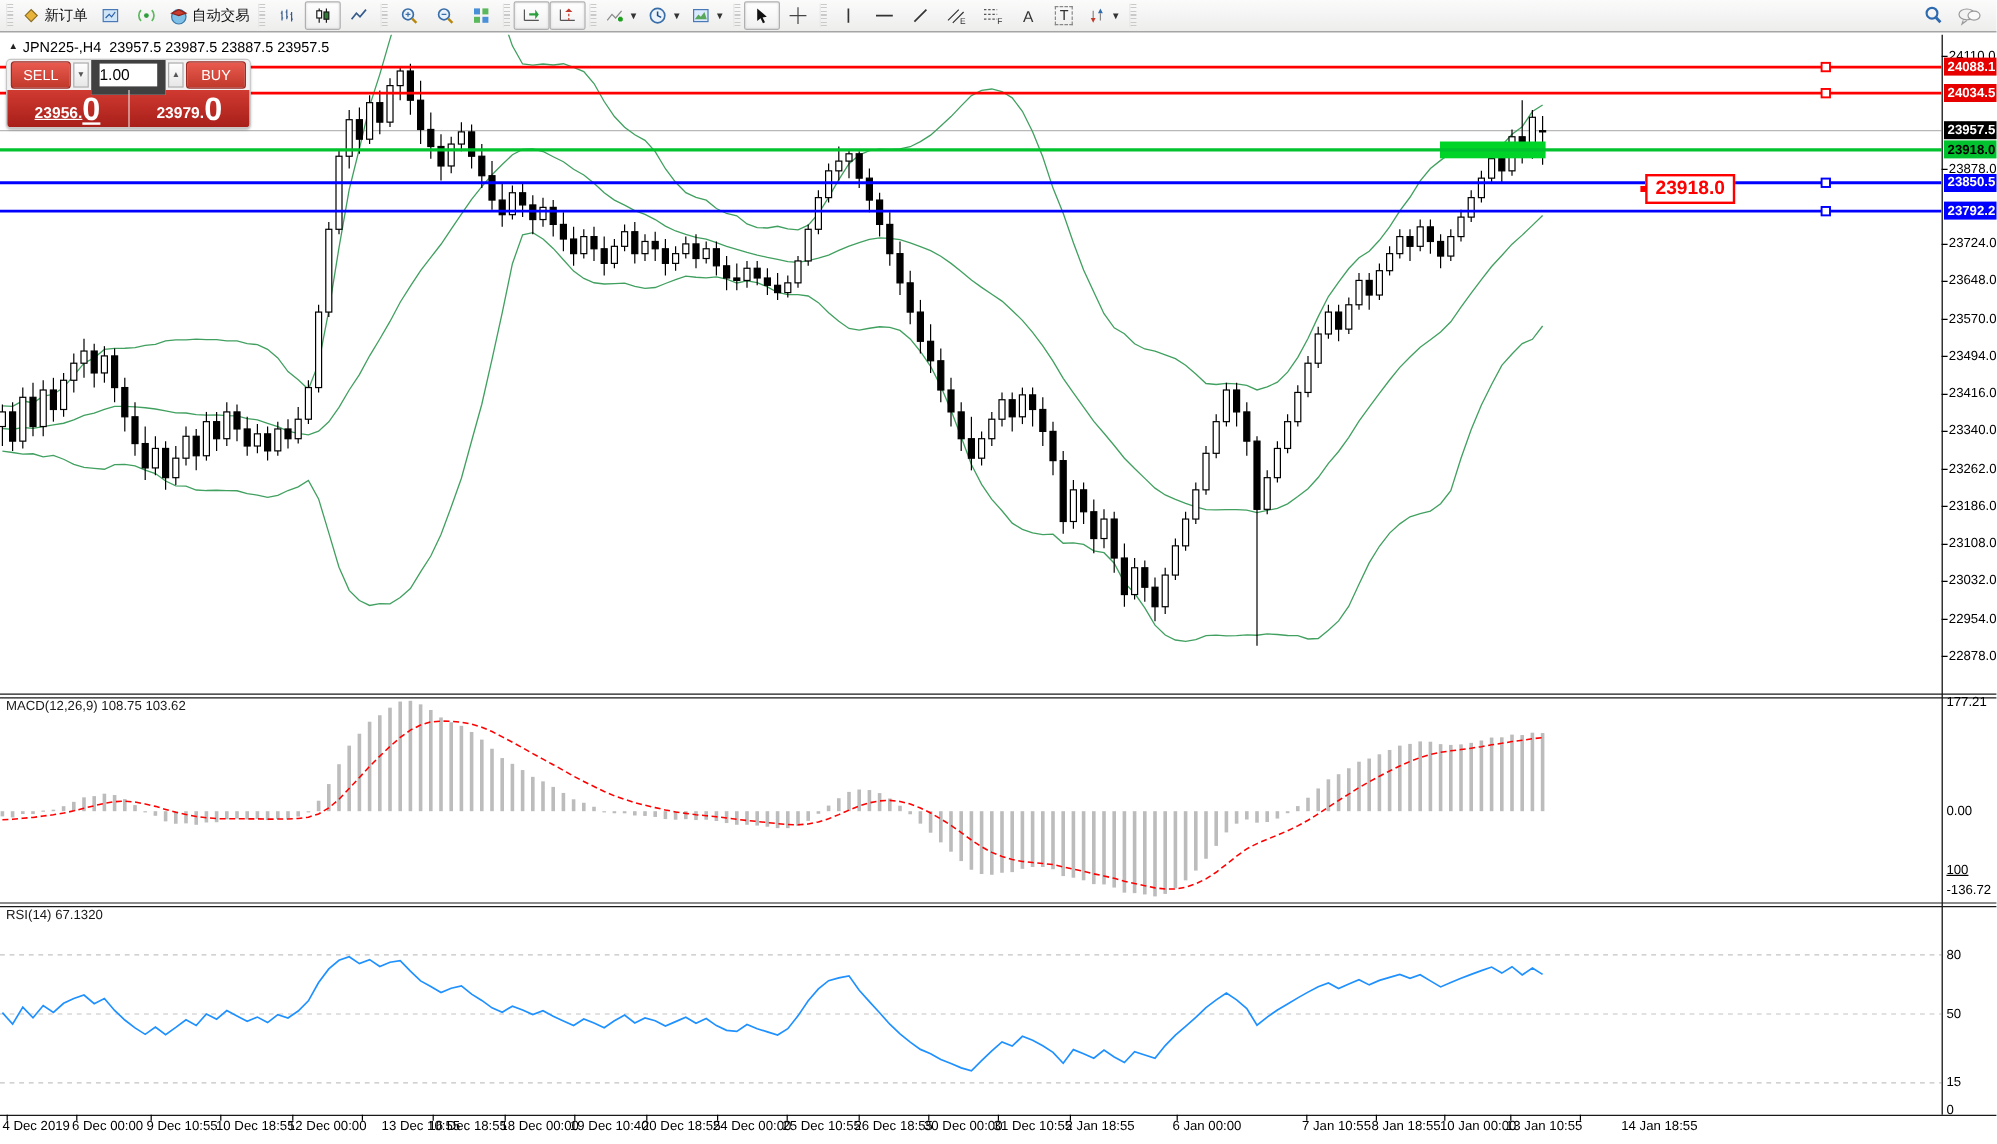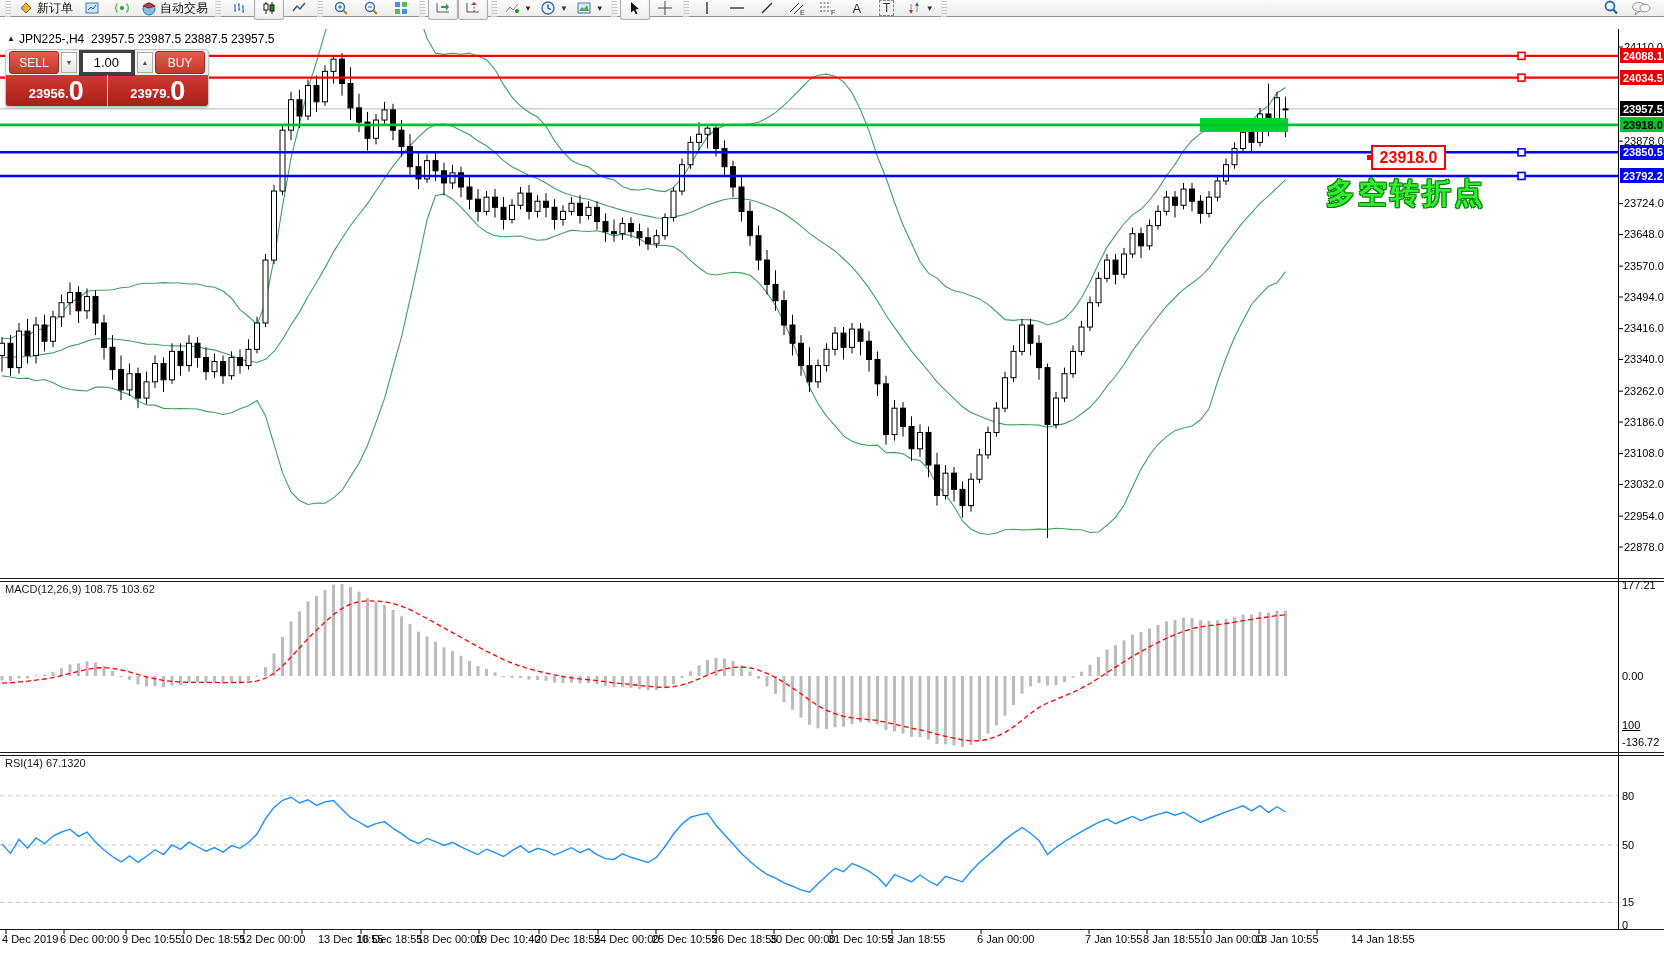--- a/index.html
+++ b/index.html
@@ -1,19 +1,19 @@
 <!DOCTYPE html>
 <html><head>
 <meta charset="utf-8">
 <style>
   html,body{margin:0;padding:0;background:#fff;}
   #app{position:relative;width:1664px;height:953px;overflow:hidden;background:#fff;
        font-family:"Liberation Sans",sans-serif;-webkit-font-smoothing:antialiased;}
   
-  .toolbar{position:absolute;top:0;left:0;width:1664px;height:17px;
+  .toolbar{position:absolute;top:0;left:0;width:1664px;height:27px;
     background:linear-gradient(#fbfbfb,#ededec);border-bottom:1px solid #8f8f8f;
     display:flex;align-items:center;padding:0 2px;box-sizing:border-box;z-index:30;}
   .grip{width:5px;height:20px;margin:0 3px;background:
     repeating-linear-gradient(180deg,#c9c9c9 0 1px,transparent 1px 3px);
     border-left:1px solid #e8e8e8;}
   .tb-btn{height:22px;min-width:22px;display:flex;align-items:center;justify-content:center;
     gap:3px;padding:0 3px;border:1px solid transparent;border-radius:2px;font-size:12px;color:#222;cursor:default;}
   .tb-btn.active{border-color:#b0b0b0;background:linear-gradient(#ffffff,#f0f0f0);box-shadow:inset 0 0 2px #d0d0d0;}
   .tb-btn .dd{font-size:8px;color:#333;margin-left:1px;}
   .tb-label{font-size:12px;color:#111;}
@@ -28,25 +28,25 @@
   .chart-title .tri{font-size:8px;vertical-align:2px;margin-right:4px;color:#222;}
   
   .ocp{position:absolute;left:5px;top:21px;width:202px;z-index:7;border:1px solid #c7c7c7;
     border-radius:4px;background:#f4f4f4;box-shadow:0 1px 2px rgba(0,0,0,.25);overflow:hidden;}
   .ocp-top{display:flex;align-items:center;height:25px;background:#f1f1f1;padding:2px 3px;box-sizing:border-box;gap:2px;}
   .ocp-btn{flex:0 0 48px;height:21px;border-radius:3px;border:1px solid #9c2b24;color:#fff;
     font-size:12px;display:flex;align-items:center;justify-content:center;
     background:linear-gradient(#ea5a4f,#c0392b);}
   .spin{width:14px;height:19px;border:1px solid #adadad;background:linear-gradient(#fefefe,#e7e7e7);
     display:flex;align-items:center;justify-content:center;font-size:7px;color:#555;}
-  .vol{flex:1;height:19px;border:4px solid #404040;background:#fff;display:flex;align-items:center;
-    justify-content:flex-end;padding-right:12px;font-size:13px;color:#000;}
+  .vol{flex:1;height:19px;border:7px solid #404040;background:#fff;display:flex;align-items:center;
+    justify-content:flex-end;padding-right:23px;font-size:13px;color:#000;}
   .ocp-prices{display:flex;height:31px;background:linear-gradient(#d03a31,#a81f1a);}
   .ocp-price{flex:1;display:flex;align-items:flex-end;justify-content:center;color:#fff;padding-bottom:2px;}
-  .ocp-price:first-child{border-right:1px solid #e9d0cd;}
+  .ocp-price:first-child{border-right:1px solid #e9d0cd;text-decoration:underline;}
   .p-small{font-size:13px;font-weight:bold;line-height:20px;}
   .p-big{font-size:27px;font-weight:bold;line-height:25px;}
   
   .price-box{position:absolute;left:1371px;top:117px;width:71px;height:21px;z-index:8;
     border:2px solid #ff0000;background:#fff;color:#ff0000;font-size:16px;font-weight:bold;
     display:flex;align-items:center;justify-content:center;}
   .price-box .conn{position:absolute;left:-6px;top:8px;width:5px;height:5px;background:#ff0000;}
   .annotation{position:absolute;left:1326px;top:146px;z-index:8;font-size:29px;font-weight:bold;
     color:#2cf32c;letter-spacing:3px;text-shadow:1px 1px 0 #0a7a0a,-1px -1px 0 #0a7a0a,1px -1px 0 #0a7a0a,-1px 1px 0 #0a7a0a;}
   .ind-label{position:absolute;z-index:6;font-size:11px;color:#1a1a1a;left:5px;}
@@ -807,21 +807,20 @@
             <span class="p-big">0</span>
         </div>
       </div>
     </div>
 
     <div class="price-box">
       <span class="conn"></span>
       <span>23918.0</span>
     </div>
 
-    <div class="annotation">多空转折点</div>
 
     <div class="ind-label macd-label">MACD(12,26,9) 108.75 103.62</div>
     <div class="ind-label rsi-label">RSI(14) 67.1320</div>
 
     <div id="overlay">
         <div class="tick-label" style="top: 12.5px;">24110.0</div>
         <div class="tick-label" style="top: 106.656px;">23878.0</div>
         <div class="tick-label" style="top: 169.156px;">23724.0</div>
         <div class="tick-label" style="top: 200px;">23648.0</div>
         <div class="tick-label" style="top: 231.656px;">23570.0</div>

